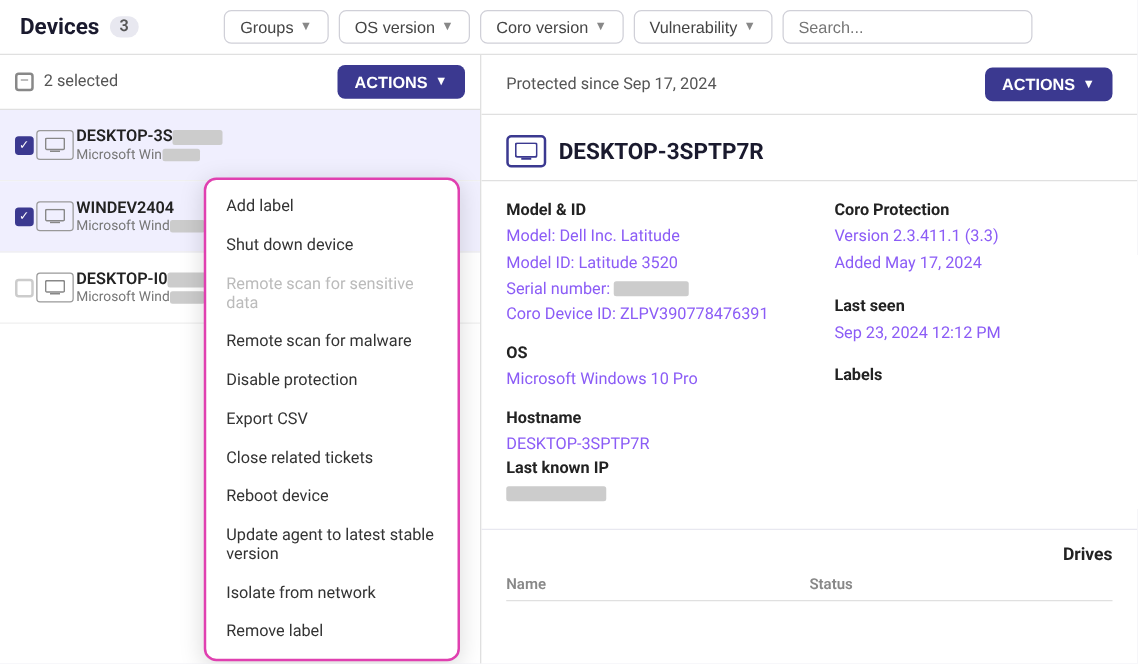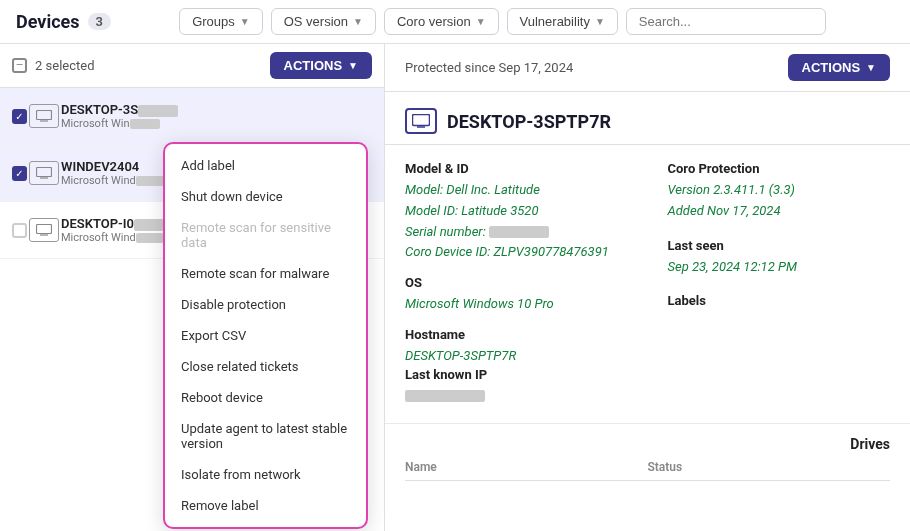--- a/index.html
+++ b/index.html
@@ -331,23 +331,22 @@
 
     .detail-section-title {
       font-weight: 700;
       font-size: 13px;
       color: #222;
       margin-bottom: 4px;
     }
 
     .detail-value {
       font-size: 13px;
-      color: #15803d;
+      color: #8b5cf6;
       line-height: 1.6;
-      font-style: italic;
     }
 
     .blurred-val {
       display: inline-block;
       background: #ccc;
       border-radius: 2px;
       width: 60px;
       height: 12px;
       vertical-align: middle;
     }
@@ -546,21 +545,21 @@
             <div class="detail-section-title">Last known IP</div>
             <div class="detail-value">
               <span class="blurred-val" style="width:80px;"></span>
             </div>
           </div>
         </div>
 
         <div>
           <div class="detail-section-title">Coro Protection</div>
           <div class="detail-value">Version 2.3.411.1 (3.3)</div>
-          <div class="detail-value">Added Nov 17, 2024</div>
+          <div class="detail-value">Added May 17, 2024</div>
 
           <div style="margin-top:16px;">
             <div class="detail-section-title">Last seen</div>
             <div class="detail-value">Sep 23, 2024 12:12 PM</div>
           </div>
 
           <div style="margin-top:16px;">
             <div class="detail-section-title">Labels</div>
           </div>
         </div>

